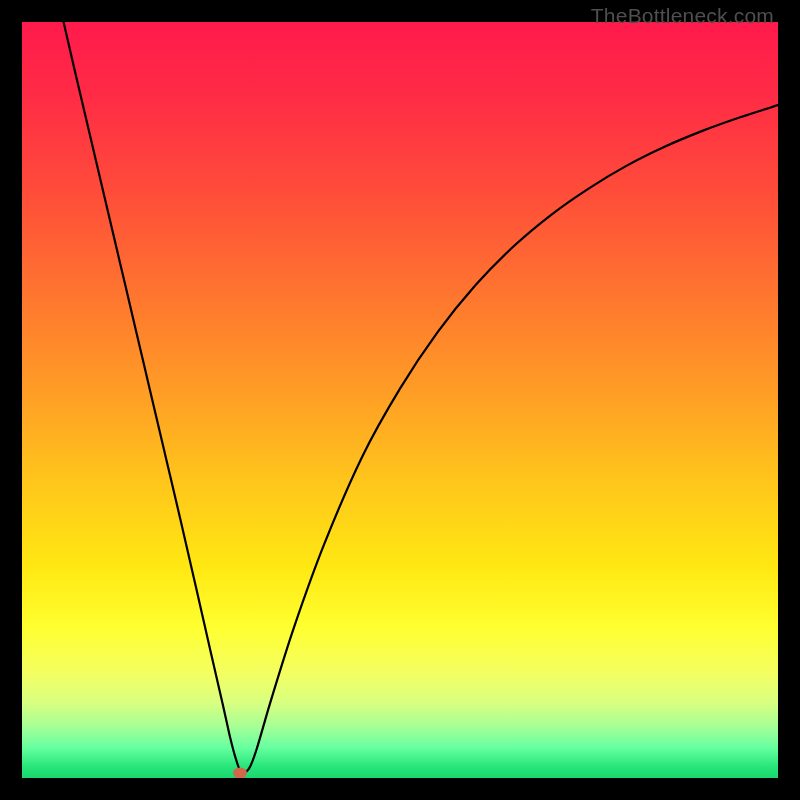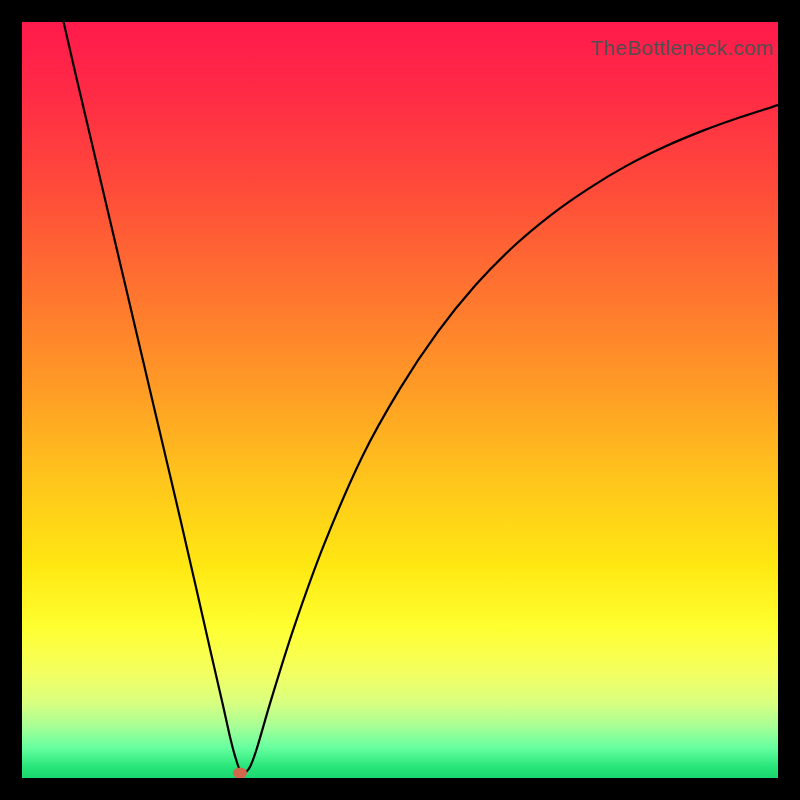--- a/index.html
+++ b/index.html
@@ -31,21 +31,20 @@
   }
   .watermark {
     position: absolute;
     top: 4px;
     right: 26px;
     color: #4f4f4f;
     font-size: 21px;
     font-weight: 500;
     letter-spacing: 0.2px;
     font-family: Arial, sans-serif;
-    margin-top: 32px;
   }
   svg.curve {
     position: absolute;
     inset: 0;
   }
   .marker {
     position: absolute;
     width: 14px;
     height: 11px;
     border-radius: 50% / 50%;

